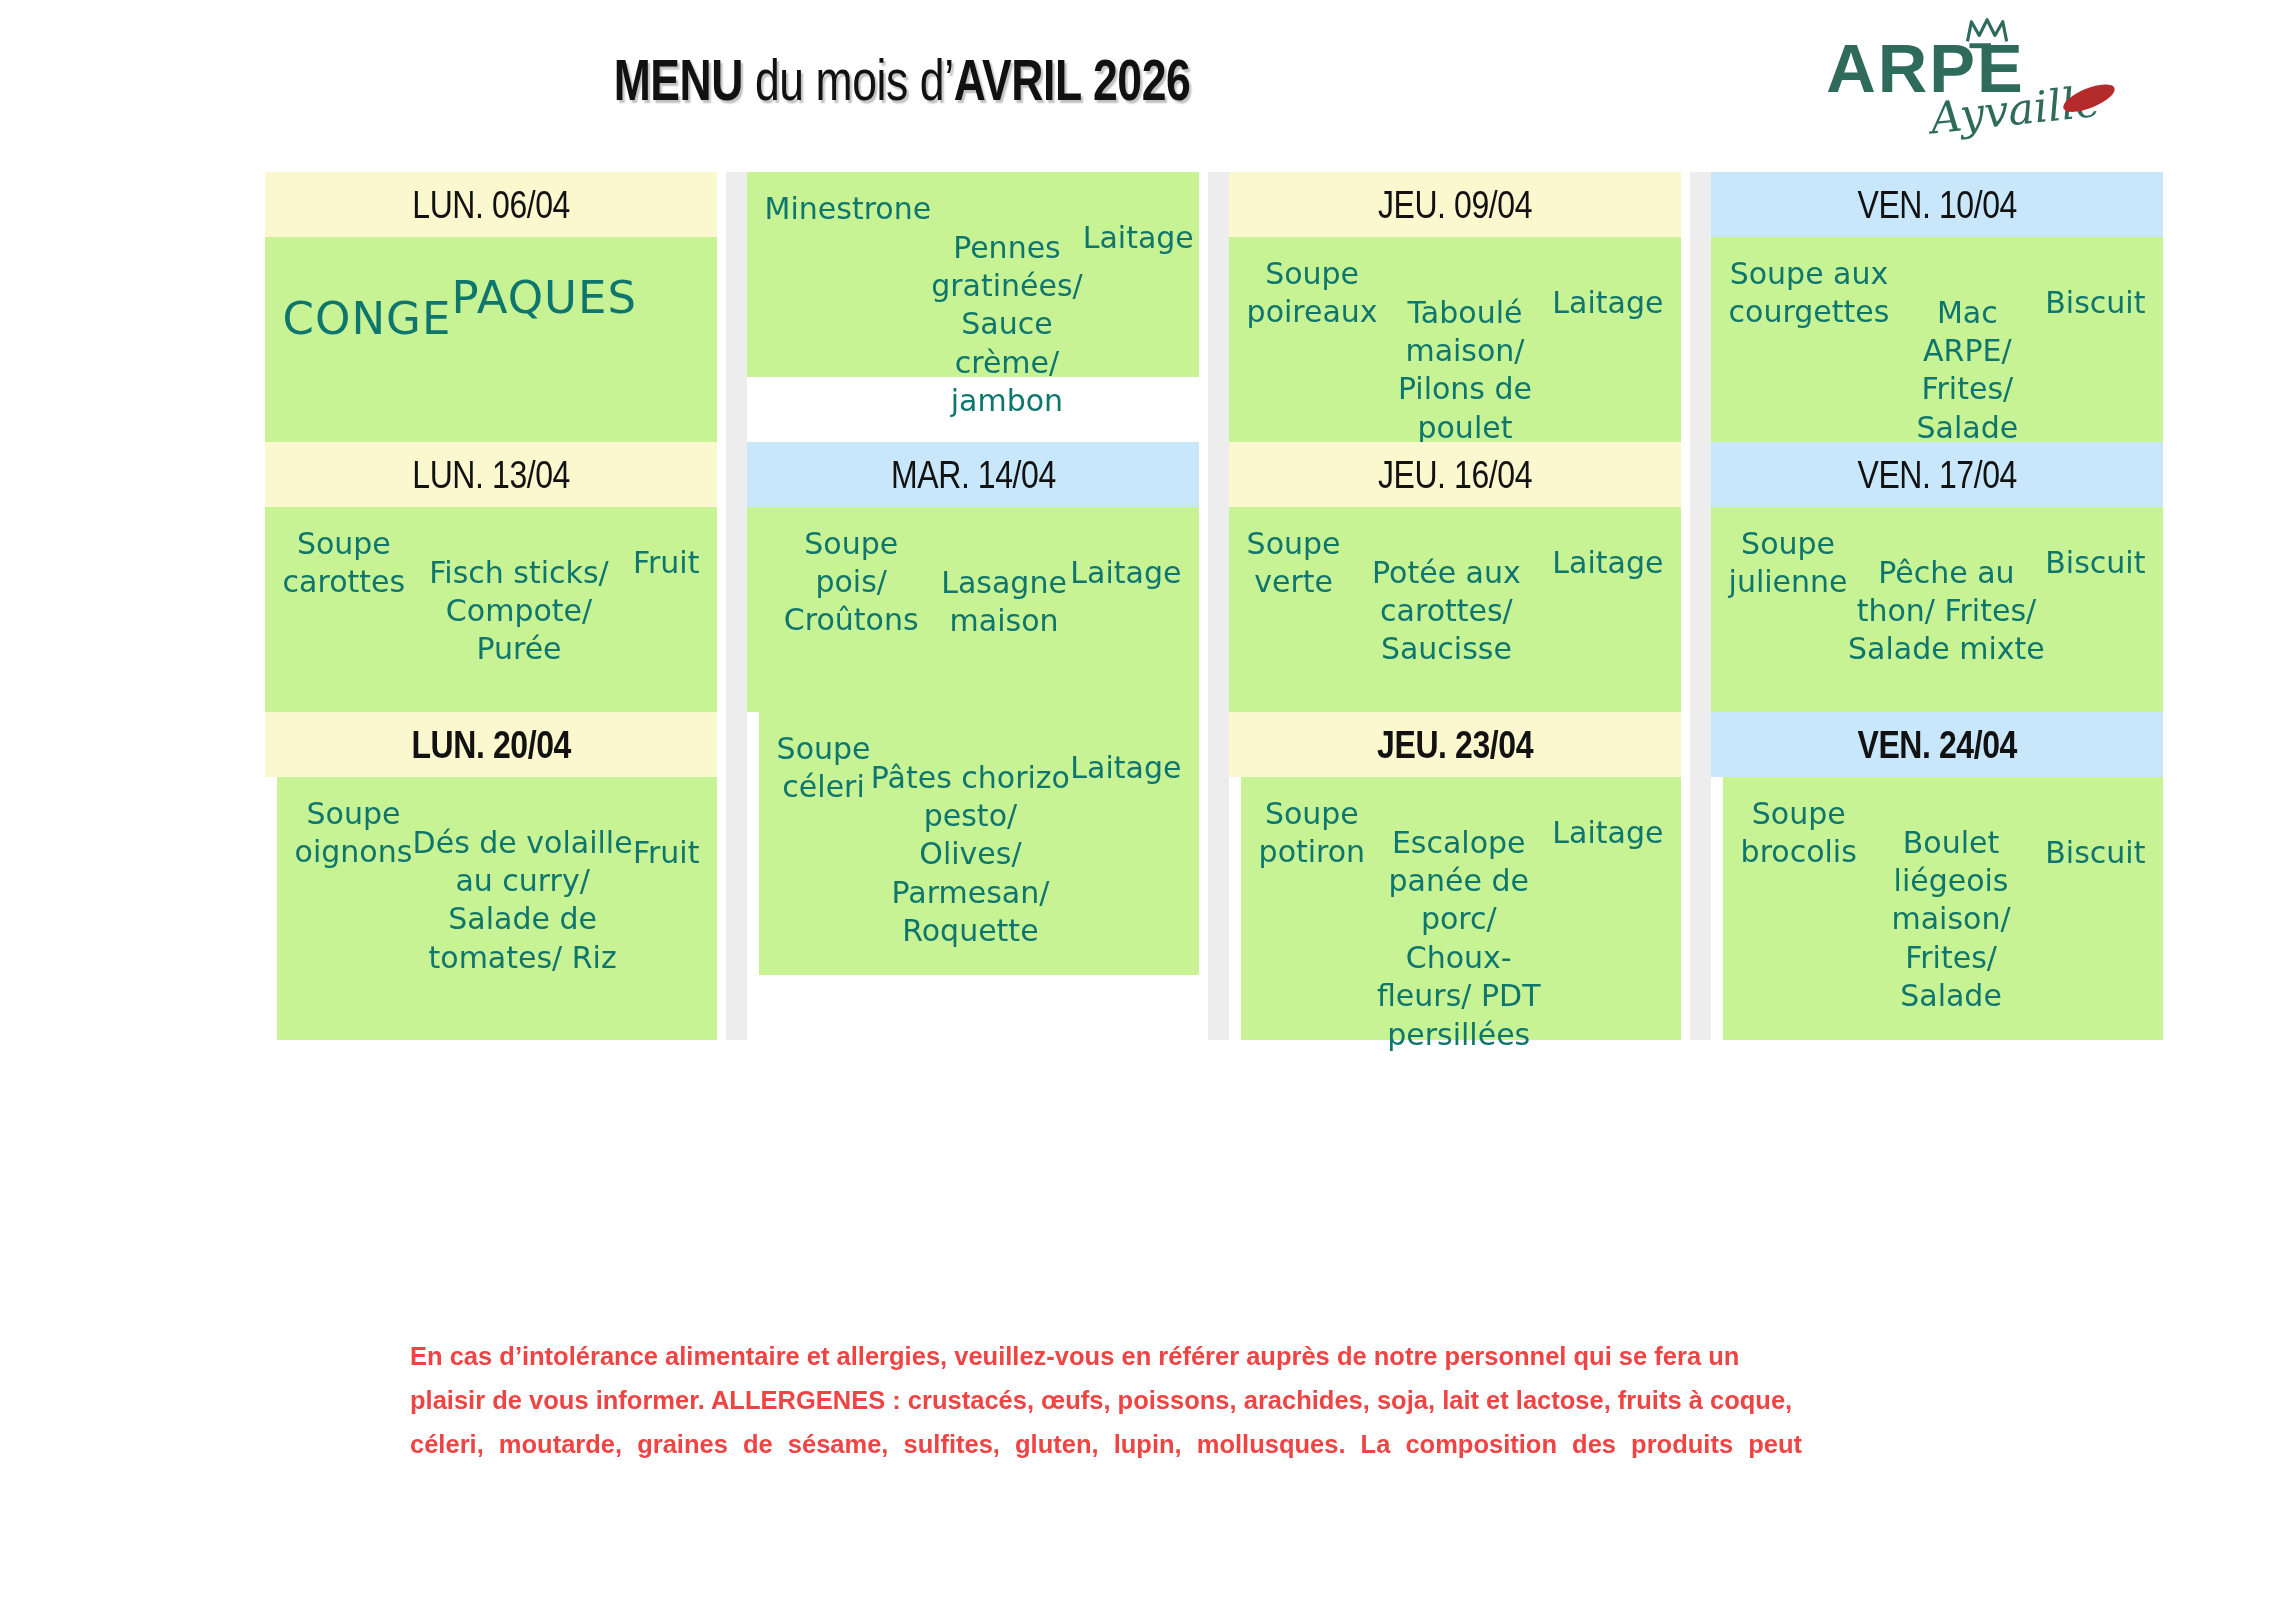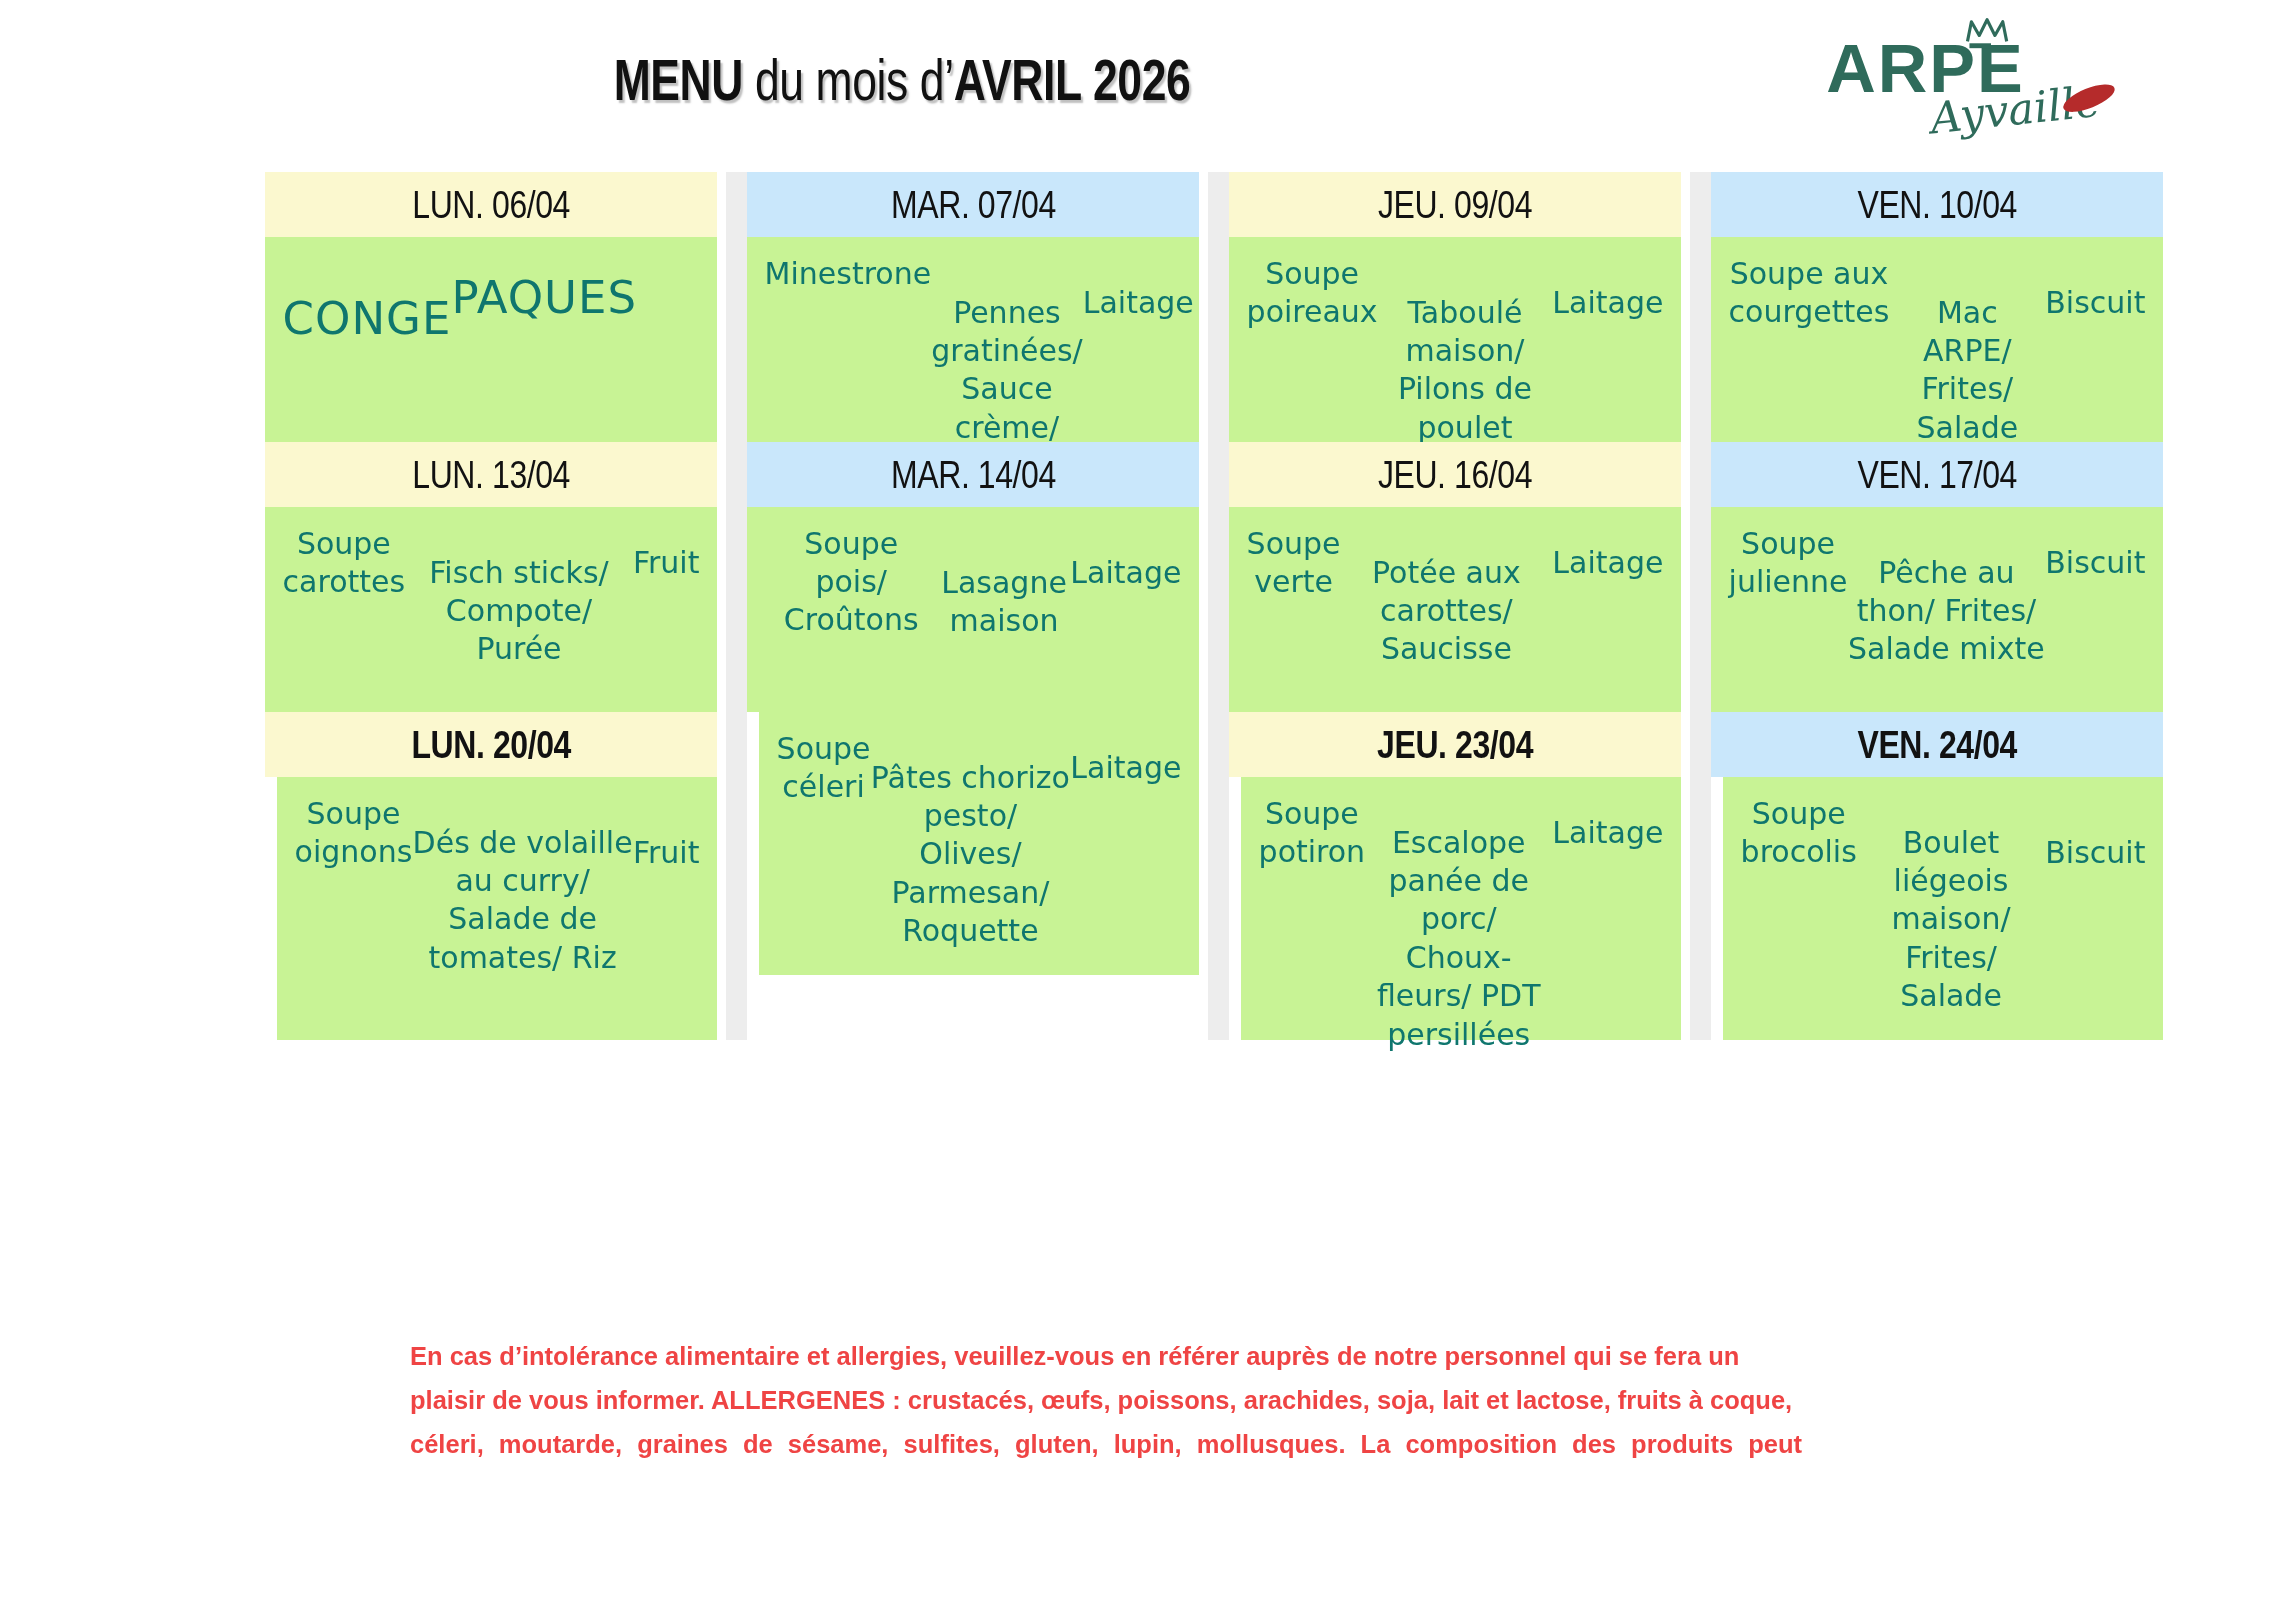--- a/index.html
+++ b/index.html
@@ -185,21 +185,20 @@
       <div class="day-body h1">
         <div class="holiday">CONGE</div>
         <div class="holiday" style="margin-top:0">PAQUES</div>
       </div>
     </div>
     <div class="col-gap">
         <div class="gap-shade"></div>
       </div>
 
     <div class="day-col">
-      <div class="day-header blue"><span>MAR. 07/04</span></div>
       <div class="day-body h1">
         <div class="dish">Minestrone</div>
         <div class="dish gap-top-lg">Pennes gratinées/ Sauce crème/ jambon</div>
         <div class="dish gap-top-md">Laitage</div>
       </div>
     </div>
     <div class="col-gap">
         <div class="gap-shade"></div>
       </div>
 

